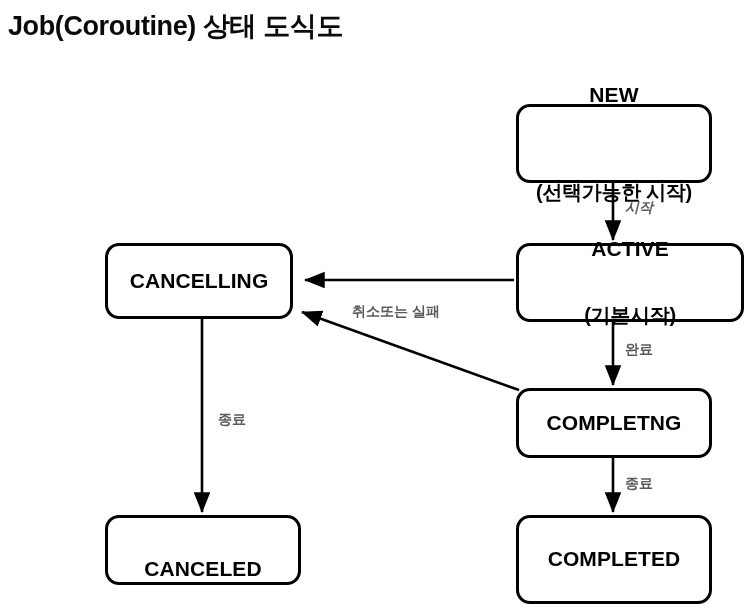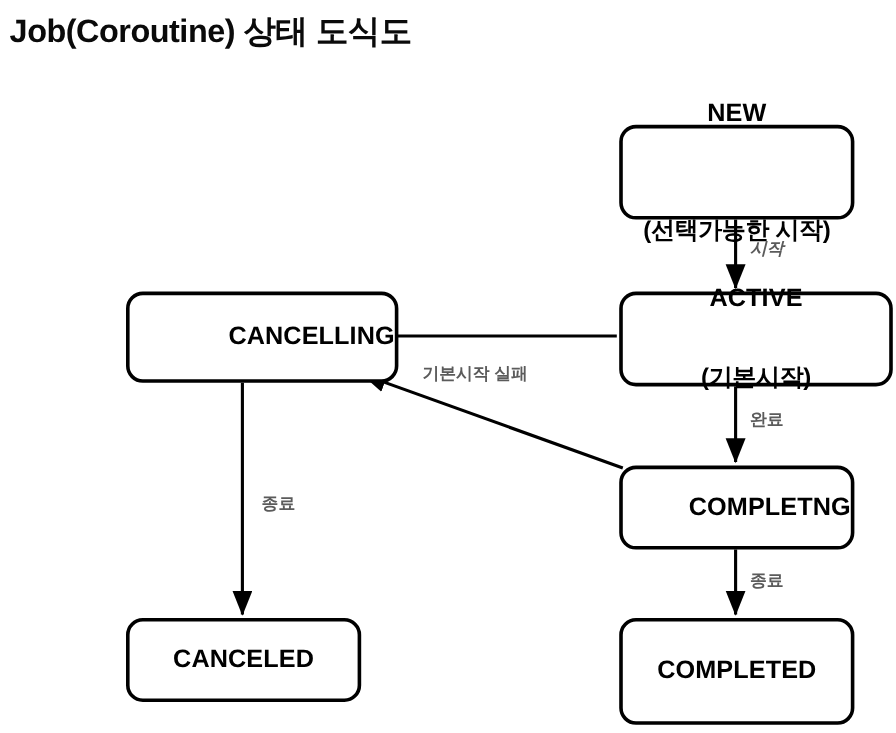--- a/index.html
+++ b/index.html
@@ -60,23 +60,23 @@
   }
   .state-sub {
     font-size: 20px;
     letter-spacing: -0.3px;
     white-space: nowrap;
     margin-top: 42px;
   }
 
   #node-new        { left: 516px; top: 104px; width: 196px; height: 79px; gap: 31px; }
   #node-active     { left: 516px; top: 243px; width: 228px; height: 79px; }
-  #node-cancelling { left: 105px; top: 243px; width: 227px; height: 76px; align-items: flex-end; }
-  #node-completing { left: 516px; top: 388px; width: 196px; height: 70px; align-items: flex-end; }
-  #node-canceled   { left: 105px; top: 515px; width: 196px; height: 70px; }
+  #node-cancelling { left: 105px; top: 243px; width: 188px; height: 76px; }
+  #node-completing { left: 516px; top: 388px; width: 196px; height: 70px; }
+  #node-canceled   { left: 105px; top: 515px; width: 196px; height: 70px; justify-content: flex-end; }
   #node-completed  { left: 516px; top: 515px; width: 196px; height: 89px; }
 
   
   .edge-label {
     position: absolute;
     font-size: 14px;
     font-weight: bold;
     color: #5b5b5b;
     white-space: nowrap;
     z-index: 3;
@@ -107,21 +107,21 @@
 
   <line x1="519" y1="390" x2="302" y2="312" stroke="#000000" stroke-width="2.6" marker-end="url(#arrowhead)"></line>
 
   <line x1="202" y1="319" x2="202" y2="512" stroke="#000000" stroke-width="2.6" marker-end="url(#arrowhead)"></line>
 
   <line x1="613" y1="458" x2="613" y2="512" stroke="#000000" stroke-width="2.6" marker-end="url(#arrowhead)"></line>
 </svg>
 
 <div class="edge-label" id="label-start">시작</div>
 
-<div class="edge-label" id="label-cancel-fail">기본시작 실패</div>
+<div class="edge-label" id="label-cancel-fail">취소또는 실패</div>
 
 <div class="edge-label" id="label-complete">완료</div>
 
 <div class="edge-label" id="label-finish-left">종료</div>
 
 <div class="edge-label" id="label-finish-right">종료</div>
 
 <div class="state-node" id="node-new">
   <div class="state-name">NEW</div>
   <div class="state-sub">(선택가능한 시작)</div>

